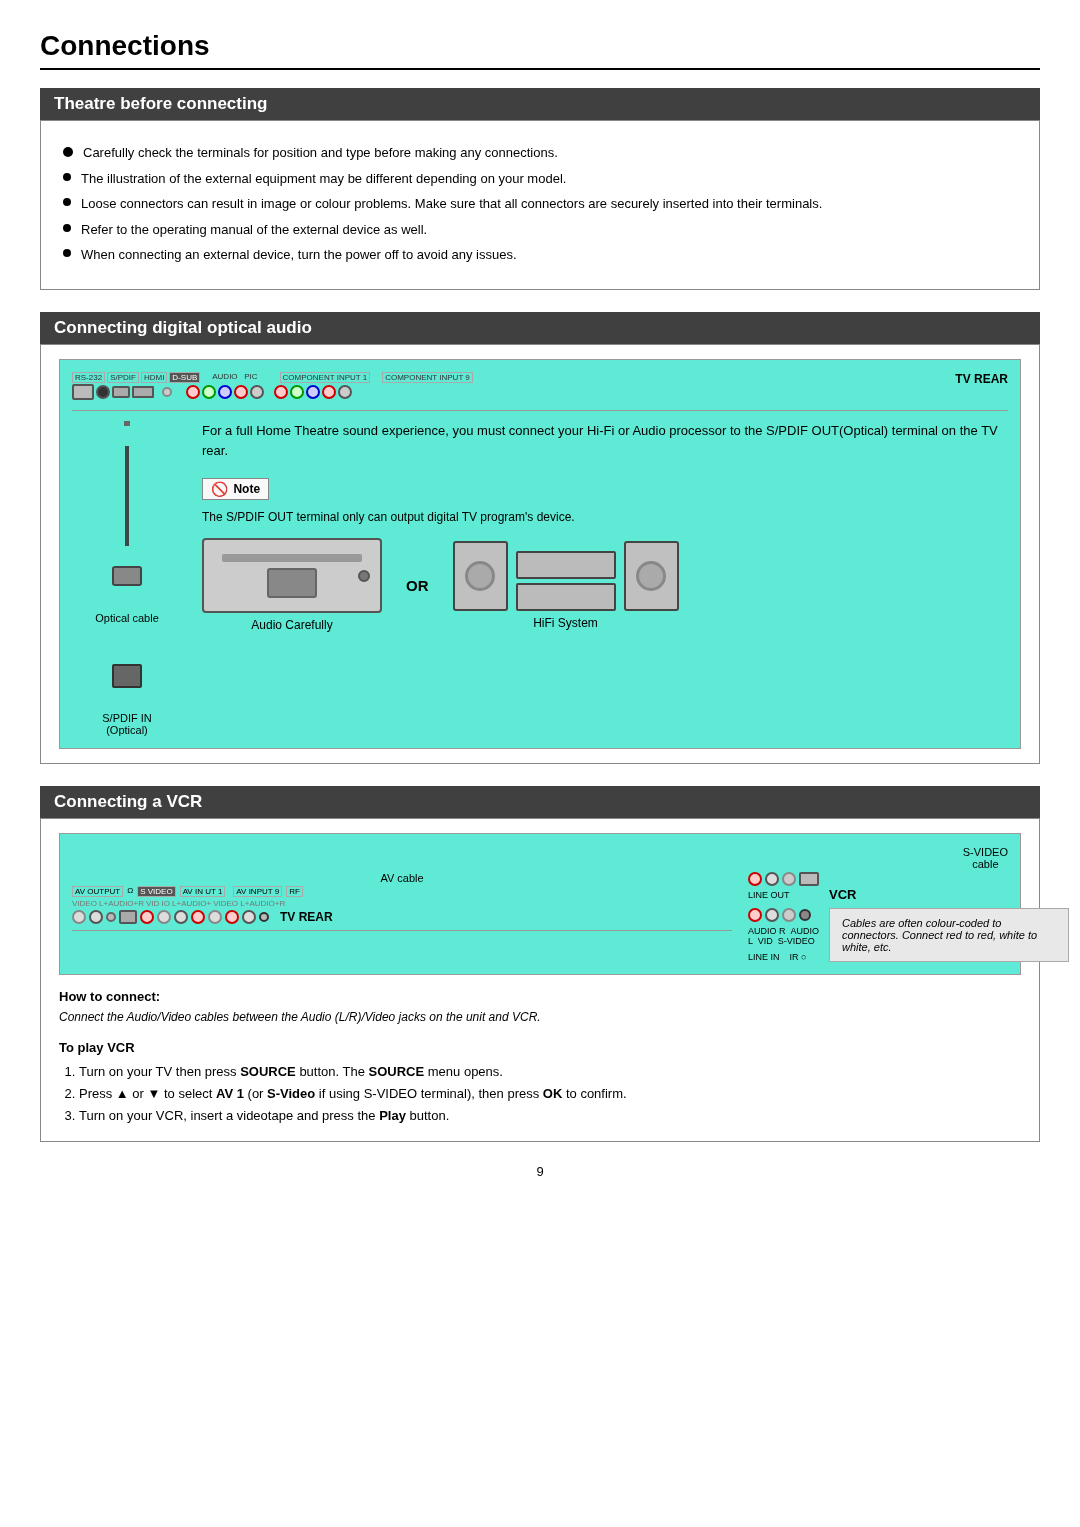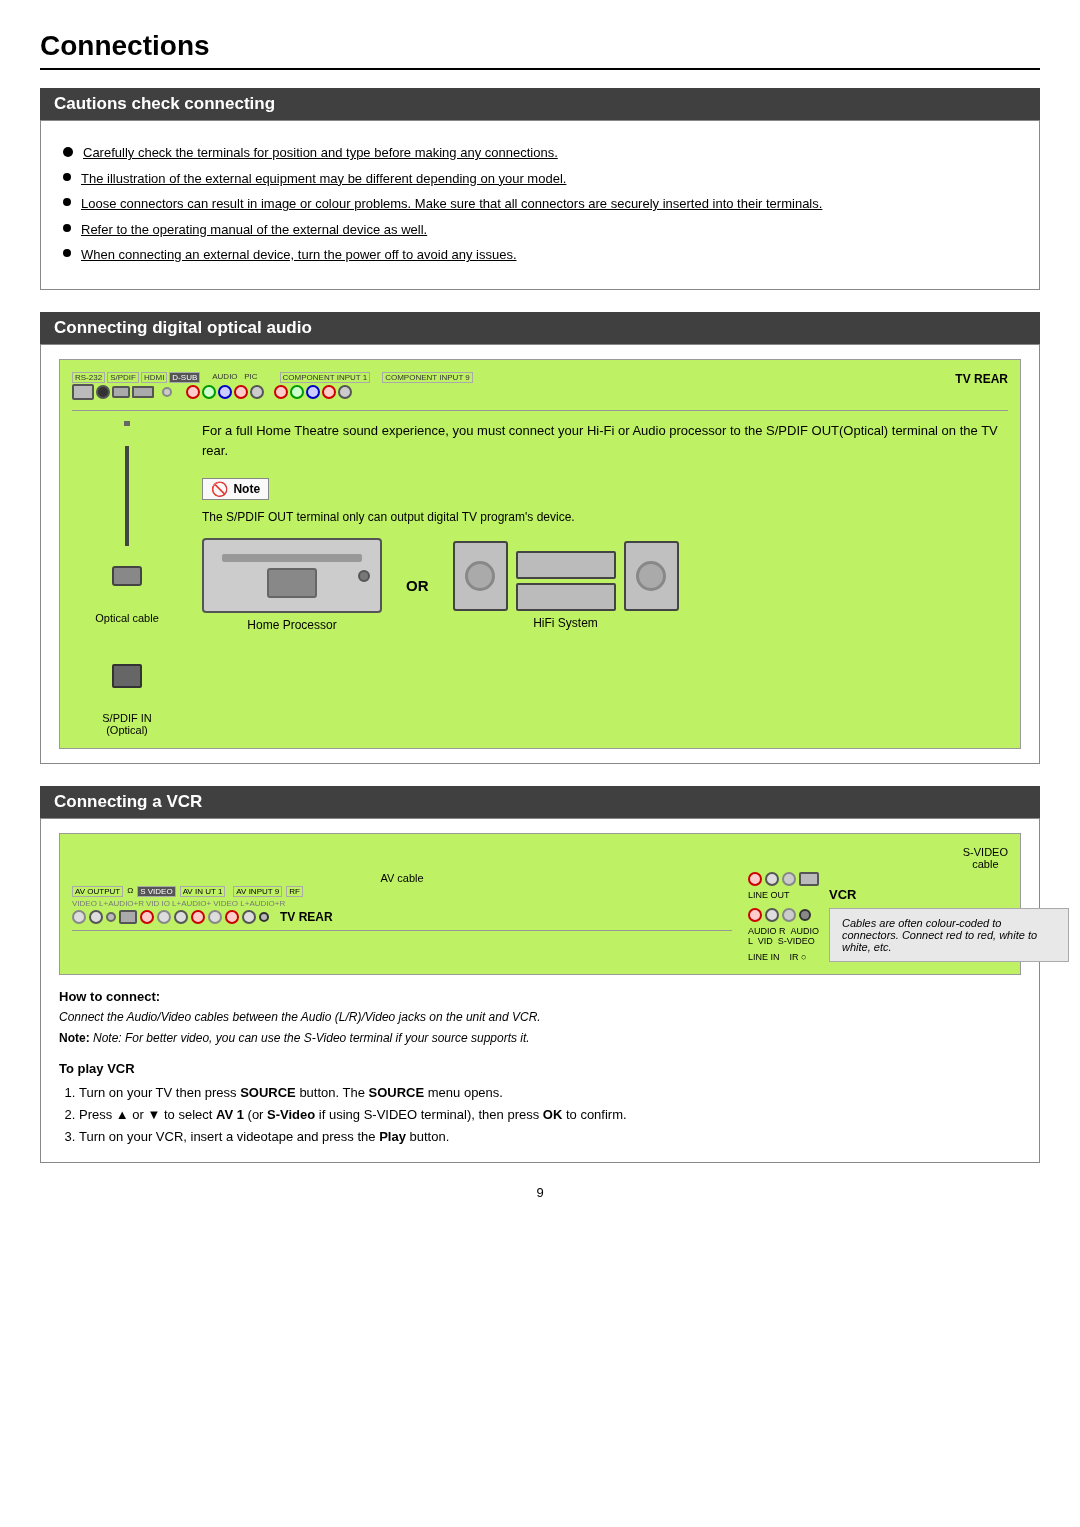--- a/index.html
+++ b/index.html
@@ -29,21 +29,20 @@
       width: 100%;
     }
     .section-box {
       border: 1.5px solid #888;
       padding: 14px 18px;
       margin-bottom: 22px;
     }
     .cautions-list {
       list-style: none;
       padding: 8px 4px 4px 4px;
-      text-decoration: underline;
     }
     .cautions-list li {
       display: flex;
       align-items: flex-start;
       margin-bottom: 6px;
       line-height: 1.5;
     }
     .bullet-diamond {
       display: inline-block;
       width: 10px;
@@ -134,41 +133,41 @@
       margin-bottom: 1px;
     }
     .separator-line {
       border: none;
       border-top: 1.5px solid #999;
       margin: 6px 0;
     }
     .diagram-inner {
       border: 1.5px solid #999;
       padding: 12px;
-      background: #bef264;
+      background: #5eead4;
       margin-top: 0;
     }
     .tv-rear-top {
       display: flex;
       justify-content: space-between;
       align-items: flex-start;
     }
     .tv-rear-right-label {
       font-size: 12px;
       font-weight: bold;
       text-align: right;
     }
   </style>
 </head>
 <body>
 
 <h1 class="page-title">Connections</h1>
 
 <div>
-  <div class="section-header">Cautions check connecting</div>
+  <div class="section-header">Theatre before connecting</div>
   <div class="section-box">
     <ul class="cautions-list">
       <li>
         <span class="bullet-diamond"></span>
         <span>Carefully check the terminals for position and type before making any connections.</span>
       </li>
       <li>
         <span class="bullet-circle"></span>
         <span>The illustration of the external equipment may be different depending on your model.</span>
       </li>
@@ -255,21 +254,21 @@
 
           
           <div class="devices-row">
 
             <div style="display:flex;flex-direction:column;align-items:center;">
               <div style="border:2px solid #555;background:#ccc;width:180px;height:75px;border-radius:4px;display:flex;flex-direction:column;align-items:center;justify-content:center;position:relative;">
                 <div style="width:140px;height:8px;background:#999;border-radius:2px;margin-bottom:6px;"></div>
                 <div style="width:50px;height:30px;border:2px solid #666;background:#888;border-radius:3px;"></div>
                 <div style="position:absolute;right:10px;top:50%;transform:translateY(-50%);width:12px;height:12px;border-radius:50%;background:#777;border:2px solid #555;"></div>
               </div>
-              <div style="font-size:12px;margin-top:5px;">Home Processor</div>
+              <div style="font-size:12px;margin-top:5px;">Audio Carefully</div>
             </div>
 
             <div style="font-size:15px;font-weight:bold;">OR</div>
 
             <div style="display:flex;flex-direction:column;align-items:center;">
               <div style="display:flex;gap:8px;align-items:flex-end;">
                 <div style="border:2px solid #444;background:#c0c0c0;width:55px;height:70px;border-radius:3px;display:flex;align-items:center;justify-content:center;">
                   <div style="width:30px;height:30px;border-radius:50%;border:3px solid #888;background:#aaa;"></div>
                 </div>
                 <div style="display:flex;flex-direction:column;gap:4px;">
@@ -373,23 +372,20 @@
             </div>
           </div>
         </div>
       </div>
 
     </div>
 
     <div class="how-to">
       <h4>How to connect:</h4>
       <p>Connect the Audio/Video cables between the Audio (L/R)/Video jacks on the unit and VCR.</p>
-      <p>
-        <b>Note:</b> <span>Note: For better video, you can use the S-Video terminal if your source supports it.</span>
-      </p>
     </div>
 
     <div class="to-play" style="margin-top:14px;">
       <h4>To play VCR</h4>
       <ol>
         <li>
           Turn on your TV then press <b>SOURCE</b> button. The <b>SOURCE</b> menu opens.
         </li>
         <li>
           Press ▲ or ▼ to select <b>AV 1</b> (or <b>S-Video</b> if using S-VIDEO terminal), then press <b>OK</b> to confirm.

